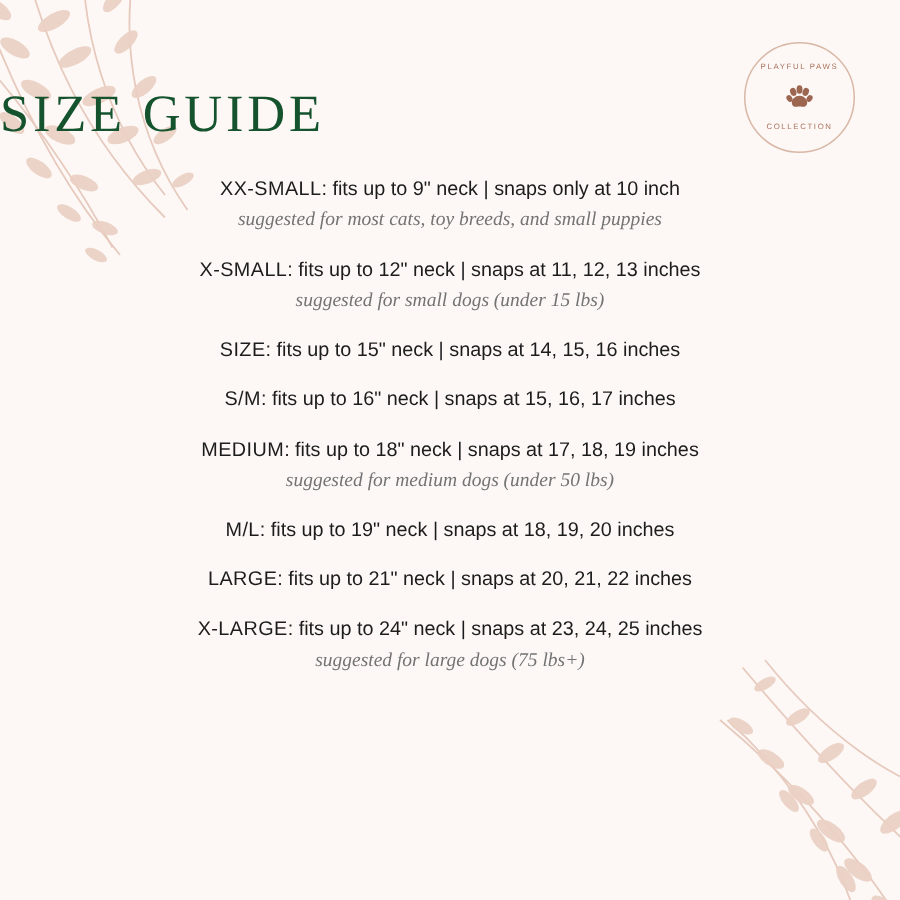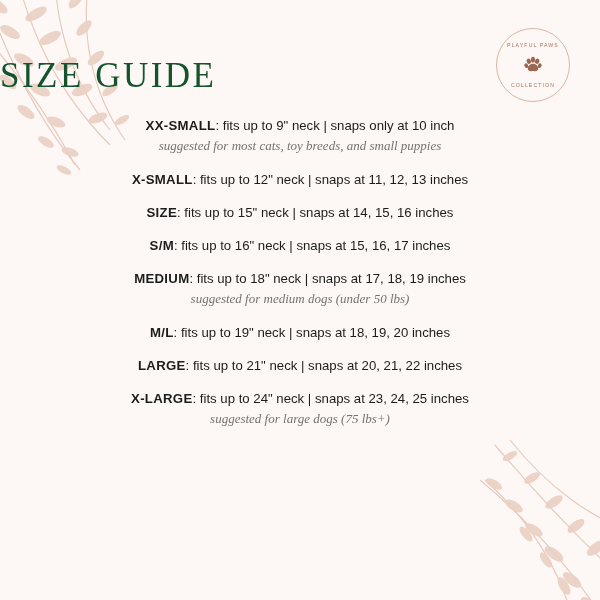--- a/index.html
+++ b/index.html
@@ -107,21 +107,21 @@
     text-align: center;
     margin-bottom: 14px;
   }
   .entry-main {
     font-family: "Liberation Sans", sans-serif;
     font-size: 13.2px;
     color: #1c1c1c;
     line-height: 1.45;
   }
   .entry-main .size-name {
-    font-weight: bold;
+    font-weight: normal;
     letter-spacing: 0.3px;
   }
   .entry-sub {
     font-family: "Liberation Serif", serif;
     font-style: italic;
     font-size: 13px;
     color: #737373;
     line-height: 1.5;
     margin-top: 1px;
   }
@@ -214,20 +214,21 @@
 
   <div class="entries">
 
     <div class="entry">
       <div class="entry-main"><span class="size-name">XX-SMALL</span><span>: fits up to 9" neck | snaps only at 10 inch</span></div>
       <div class="entry-sub">suggested for most cats, toy breeds, and small puppies</div>
     </div>
 
     <div class="entry">
       <div class="entry-main"><span class="size-name">X-SMALL</span><span>: fits up to 12" neck | snaps at 11, 12, 13 inches</span></div>
+      <div class="entry-sub">suggested for small dogs (under 15 lbs)</div>
     </div>
 
     <div class="entry">
       <div class="entry-main"><span class="size-name">SIZE</span><span>: fits up to 15" neck | snaps at 14, 15, 16 inches</span></div>
     </div>
 
     <div class="entry">
       <div class="entry-main"><span class="size-name">S/M</span><span>: fits up to 16" neck | snaps at 15, 16, 17 inches</span></div>
     </div>
 

